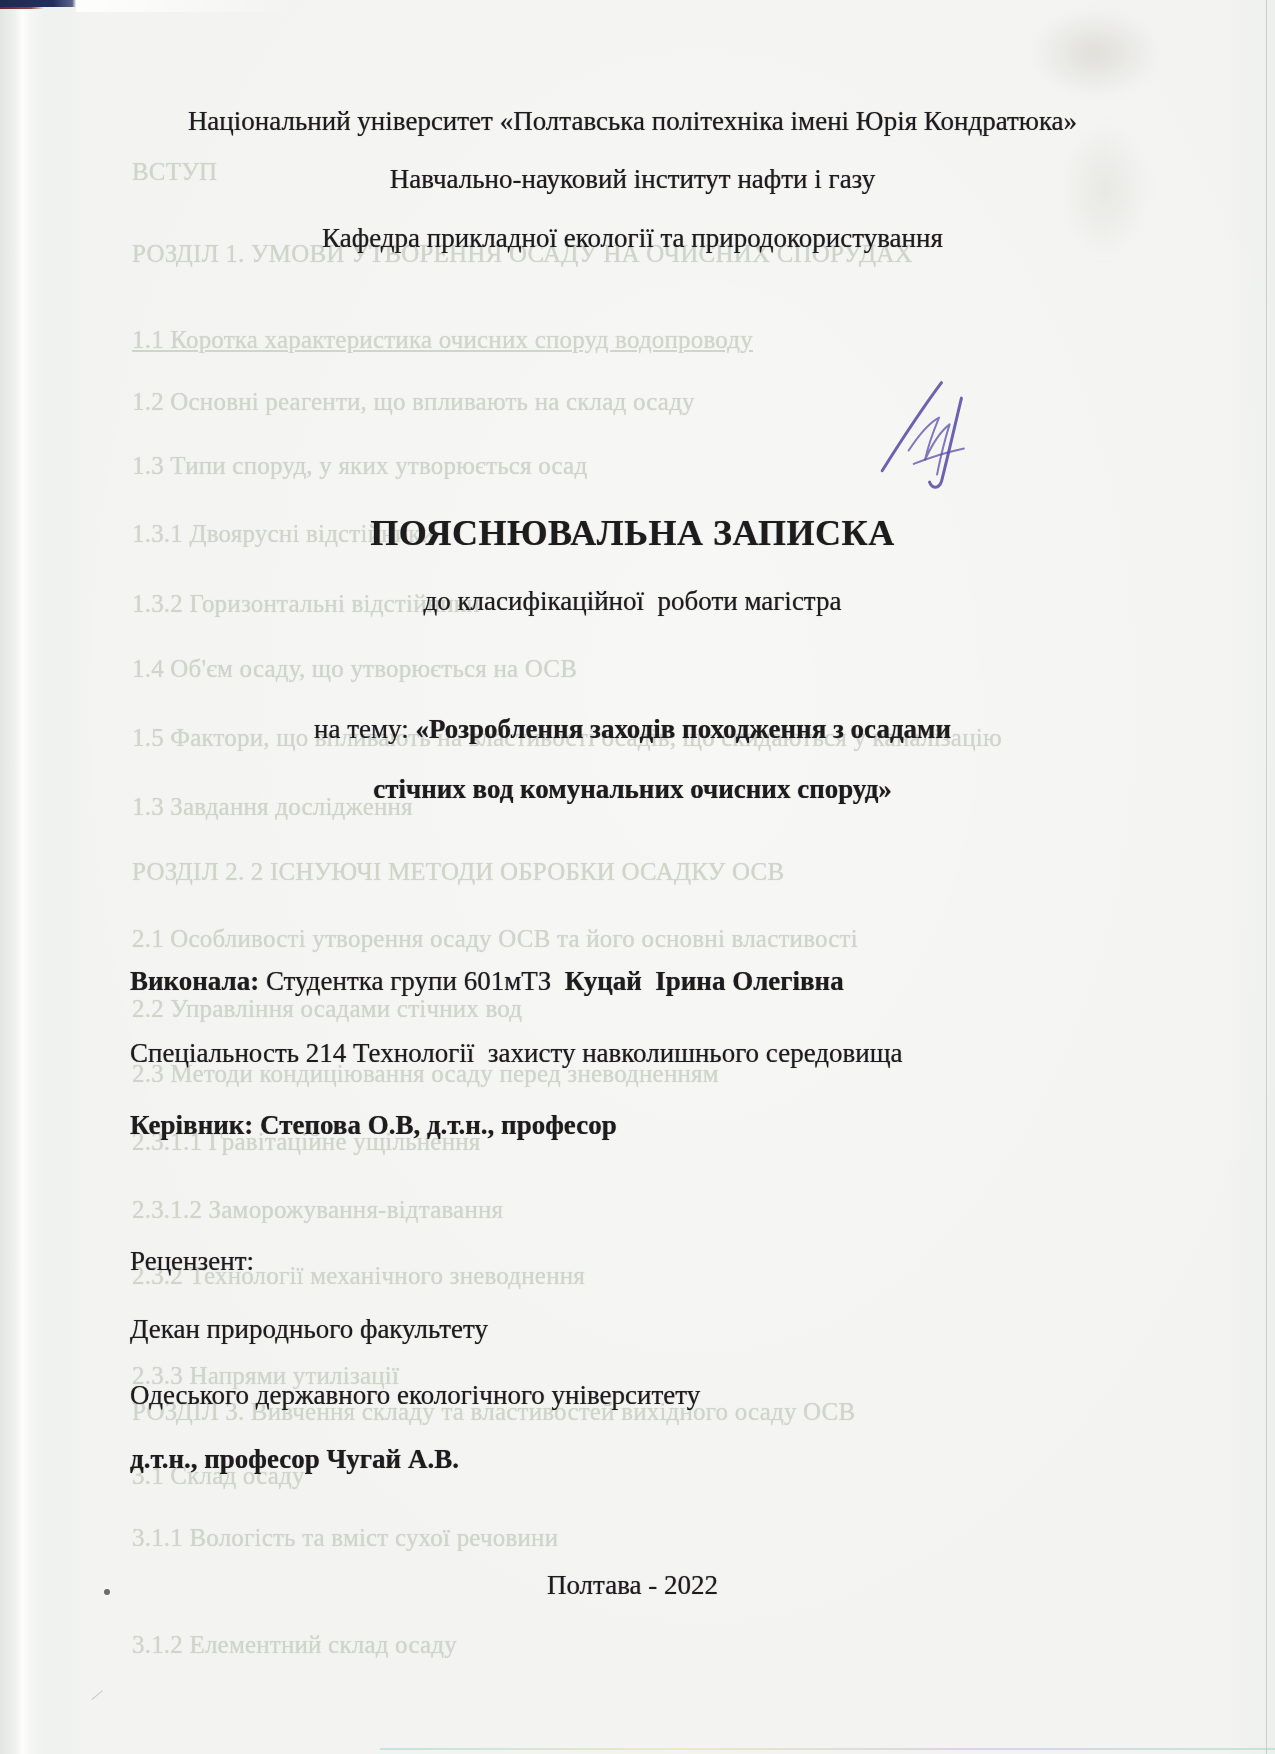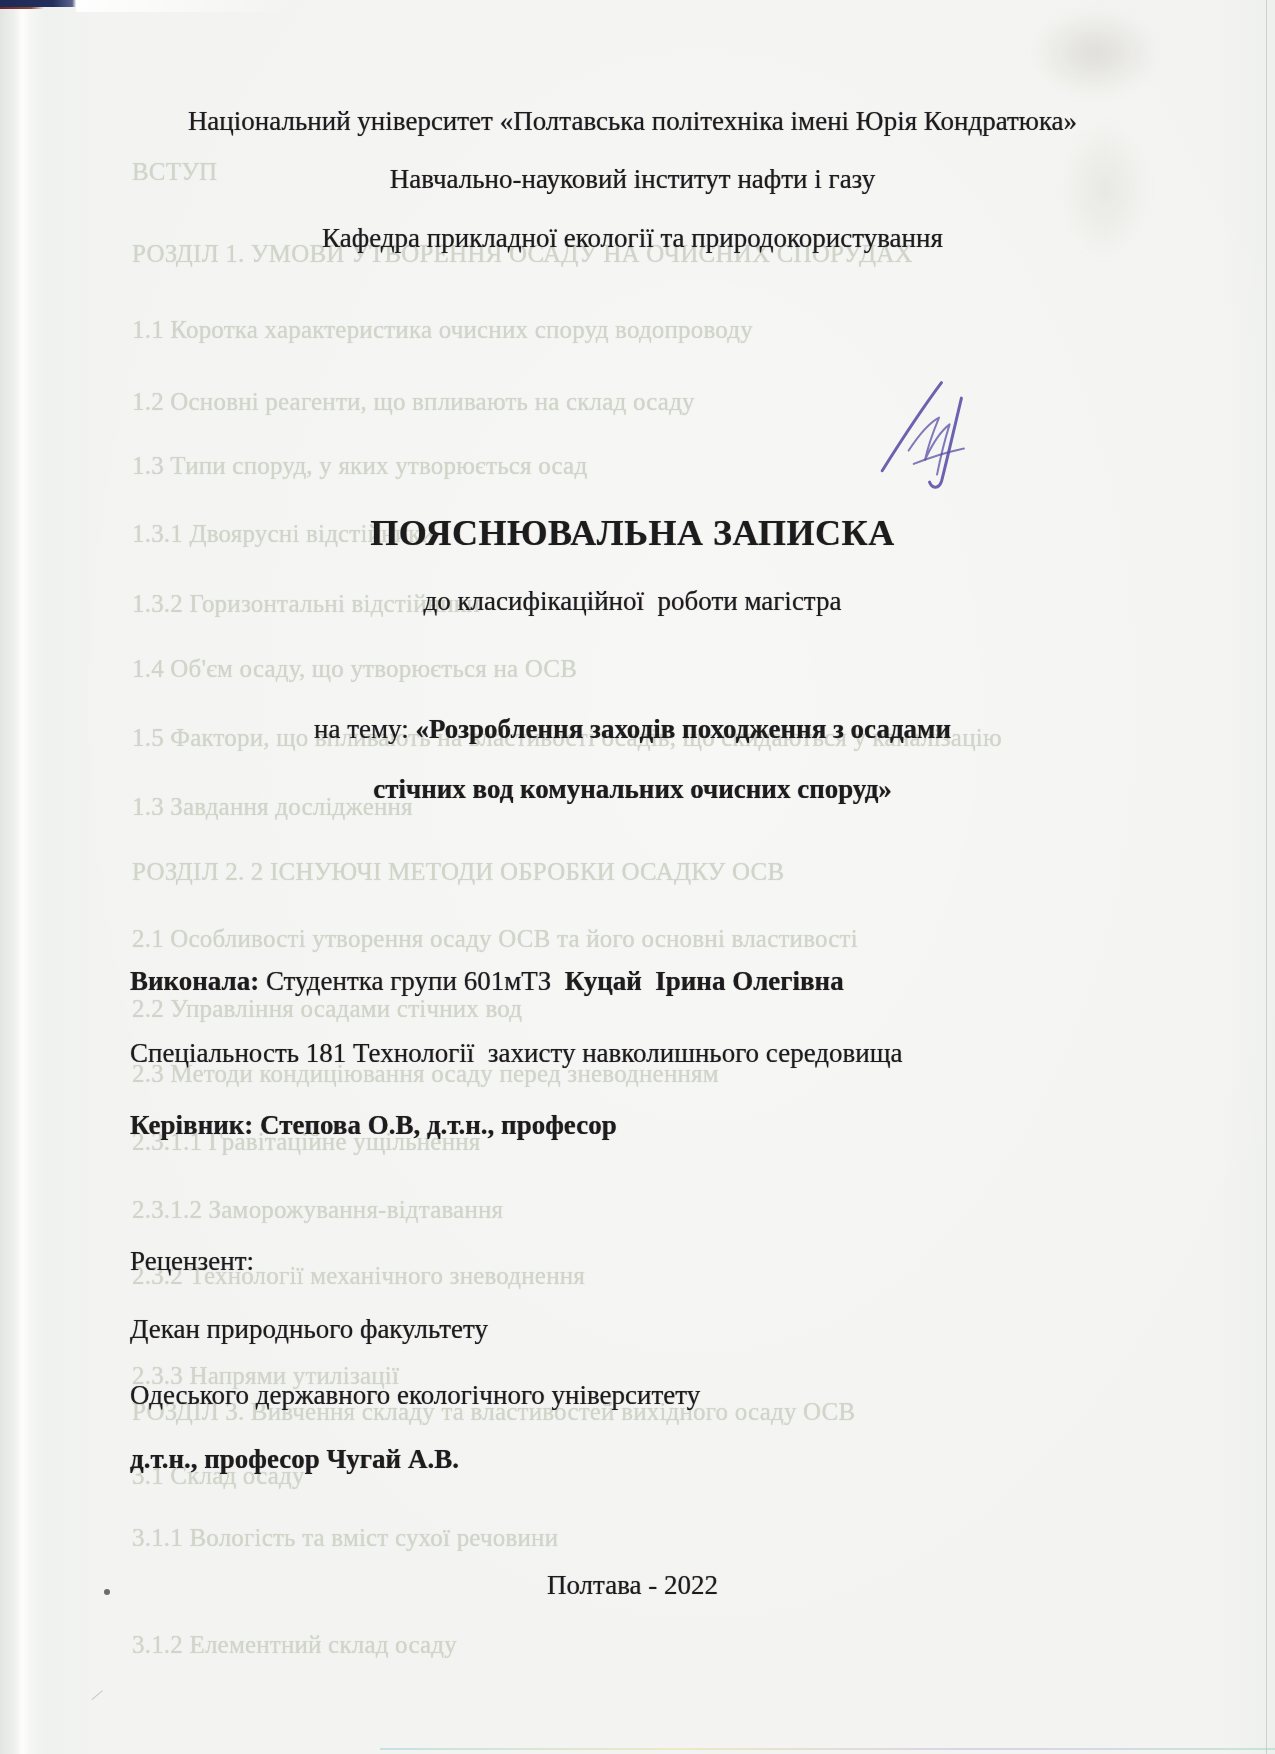--- a/index.html
+++ b/index.html
@@ -93,21 +93,21 @@
   <div class="cover-redline"></div>
   <div class="top-sheen"></div>
   <div class="smudge s1"></div>
   <div class="smudge s2"></div>
   <div class="edge-right"></div>
   <div class="edge-bottom"></div>
 
   <div id="bleed">
       <div class="bleed-line" style="top: 158px;">ВСТУП</div>
       <div class="bleed-line" style="top: 240px;">РОЗДІЛ 1. УМОВИ УТВОРЕННЯ ОСАДУ НА ОЧИСНИХ СПОРУДАХ</div>
-      <div class="bleed-line" style="top: 316px;">1.1 Коротка характеристика очисних споруд водопроводу</div>
+      <div class="bleed-line" style="top: 326px; text-decoration: underline;">1.1 Коротка характеристика очисних споруд водопроводу</div>
       <div class="bleed-line" style="top: 388px;">1.2 Основні реагенти, що впливають на склад осаду</div>
       <div class="bleed-line" style="top: 452px; font-family: Liberation Serif, serif;">1.3 Типи споруд, у яких утворюється осад</div>
       <div class="bleed-line" style="top: 520px;">1.3.1 Двоярусні відстійники</div>
       <div class="bleed-line" style="top: 590px;">1.3.2 Горизонтальні відстійники</div>
       <div class="bleed-line" style="top: 655px;">1.4 Об'єм осаду, що утворюється на ОСВ</div>
       <div class="bleed-line" style="top: 724px;">1.5 Фактори, що впливають на властивості осадів, що скидаються у каналізацію</div>
       <div class="bleed-line" style="top: 793px;">1.3 Завдання дослідження</div>
       <div class="bleed-line" style="top: 858px;">РОЗДІЛ 2. 2 ІСНУЮЧІ МЕТОДИ ОБРОБКИ ОСАДКУ ОСВ</div>
       <div class="bleed-line" style="top: 925px;">2.1 Особливості утворення осаду ОСВ та його основні властивості</div>
       <div class="bleed-line" style="top: 995px;">2.2 Управління осадами стічних вод</div>
@@ -126,21 +126,21 @@
   <div class="line center" style="top:223px">Кафедра прикладної екології та природокористування</div>
   <div class="line center" style="top:164px">Навчально-науковий інститут нафти і газу</div>
 
   <div class="line center main-title" style="top:512px">ПОЯСНЮВАЛЬНА ЗАПИСКА</div>
   <div class="line center" style="top:586px">до класифікаційної  роботи магістра</div>
 
   <div class="line center" style="top:714px"><span>на тему: </span><span class="b">«Розроблення заходів походження з осадами</span></div>
   <div class="line center b" style="top:774px">стічних вод комунальних очисних споруд»</div>
 
   <div class="line leftcol" style="top:966px"><span class="b">Виконала:</span><span> Студентка групи 601мТЗ  </span><span class="b">Куцай  Ірина Олегівна</span></div>
-  <div class="line leftcol" style="top:1038px">Спеціальность 181 Технології  захисту навколишнього середовища</div>
+  <div class="line leftcol" style="top:1038px">Спеціальность 214 Технології  захисту навколишнього середовища</div>
   <div class="line leftcol b" style="top:1110px">Керівник: Степова О.В, д.т.н., професор</div>
 
   <div class="line leftcol" style="top:1246px">Рецензент:</div>
   <div class="line leftcol" style="top:1314px">Декан природнього факультету</div>
   <div class="line leftcol" style="top:1380px">Одеського державного екологічного університету</div>
   <div class="line leftcol b" style="top:1444px">д.т.н., професор Чугай А.В.</div>
 
   <div class="line center" style="top:1570px">Полтава - 2022</div>
 
   <svg class="signature" viewBox="0 0 100 120" aria-hidden="true">

